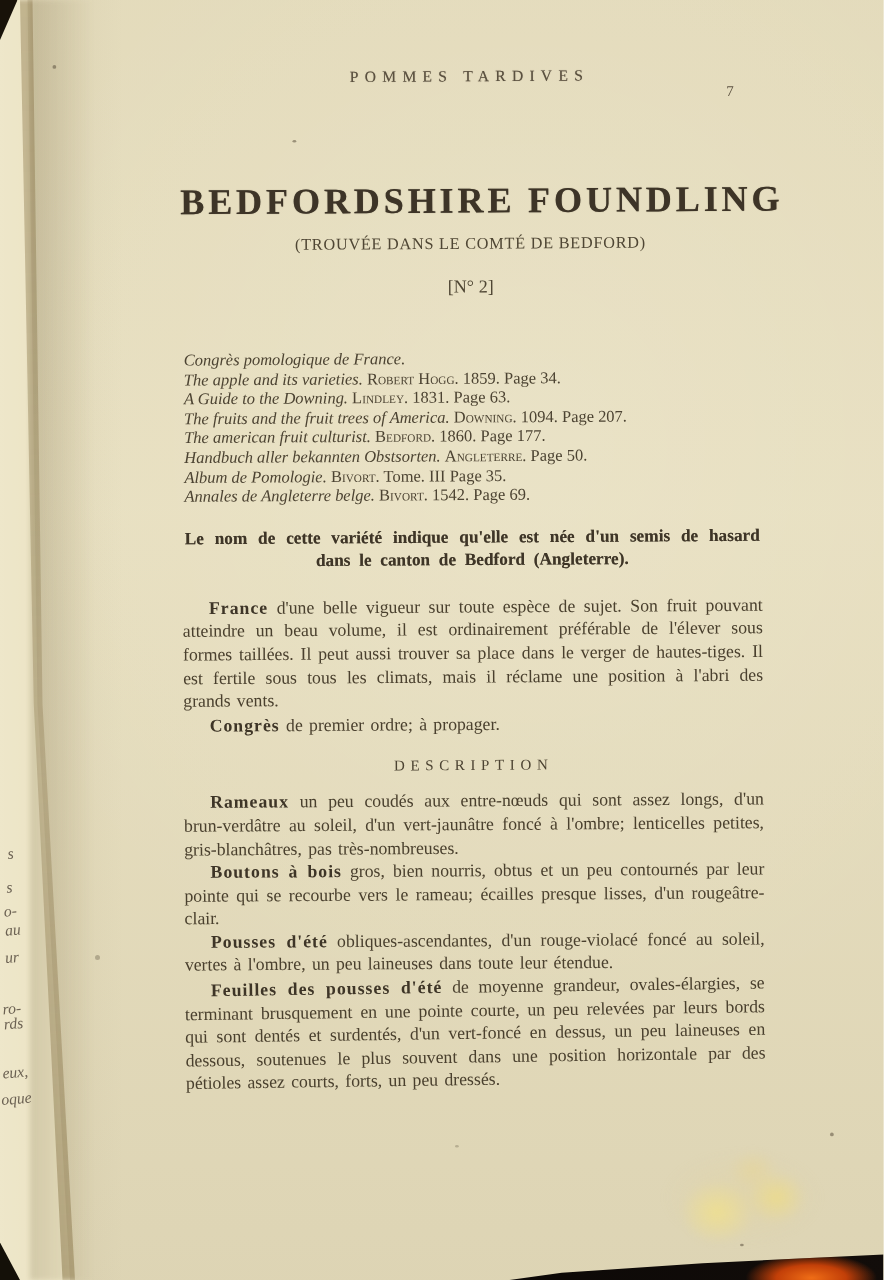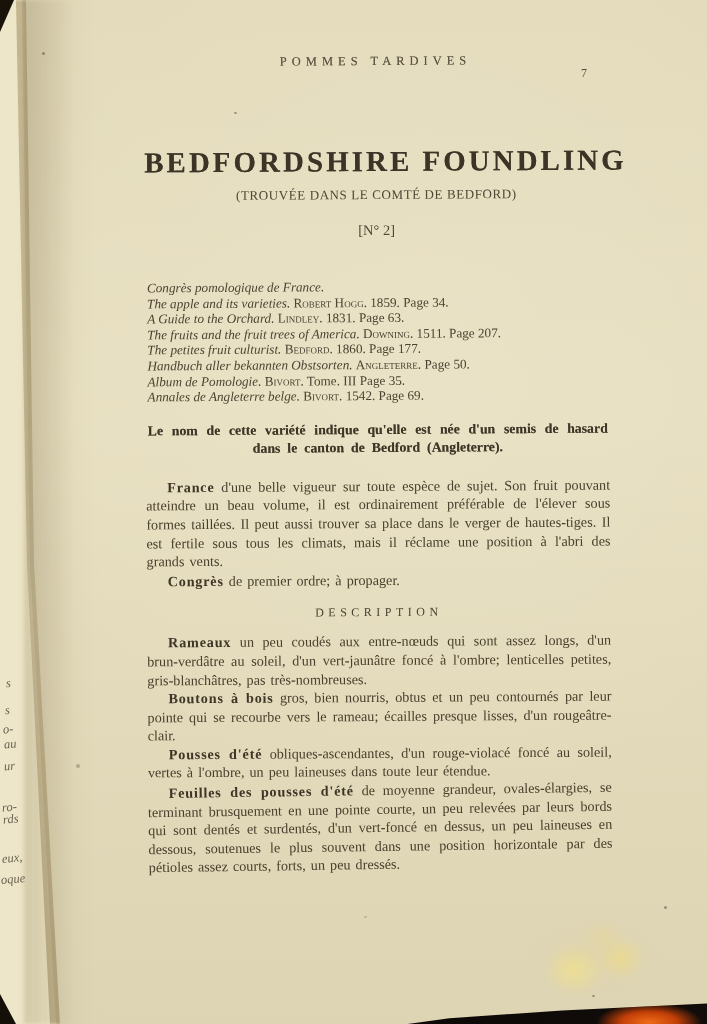--- a/index.html
+++ b/index.html
@@ -208,31 +208,31 @@
         <span class="ref-title">Congrès pomologique de France.</span>
         <span class="ref-author"></span>
         <span class="ref-detail"></span>
       </div>
       <div class="ref">
         <span class="ref-title">The apple and its varieties.</span>
         <span class="ref-author">Robert Hogg.</span>
         <span class="ref-detail">1859. Page 34.</span>
       </div>
       <div class="ref">
-        <span class="ref-title">A Guide to the Orchard.</span>
+        <span class="ref-title">A Guide to the Downing.</span>
         <span class="ref-author">Lindley.</span>
         <span class="ref-detail">1831. Page 63.</span>
       </div>
       <div class="ref">
         <span class="ref-title">The fruits and the fruit trees of America.</span>
         <span class="ref-author">Downing.</span>
-        <span class="ref-detail">1511. Page 207.</span>
-      </div>
-      <div class="ref">
-        <span class="ref-title">The petites fruit culturist.</span>
+        <span class="ref-detail">1094. Page 207.</span>
+      </div>
+      <div class="ref">
+        <span class="ref-title">The american fruit culturist.</span>
         <span class="ref-author">Bedford.</span>
         <span class="ref-detail">1860. Page 177.</span>
       </div>
       <div class="ref">
         <span class="ref-title">Handbuch aller bekannten Obstsorten.</span>
         <span class="ref-author">Angleterre.</span>
         <span class="ref-detail">Page 50.</span>
       </div>
       <div class="ref">
         <span class="ref-title">Album de Pomologie.</span>

